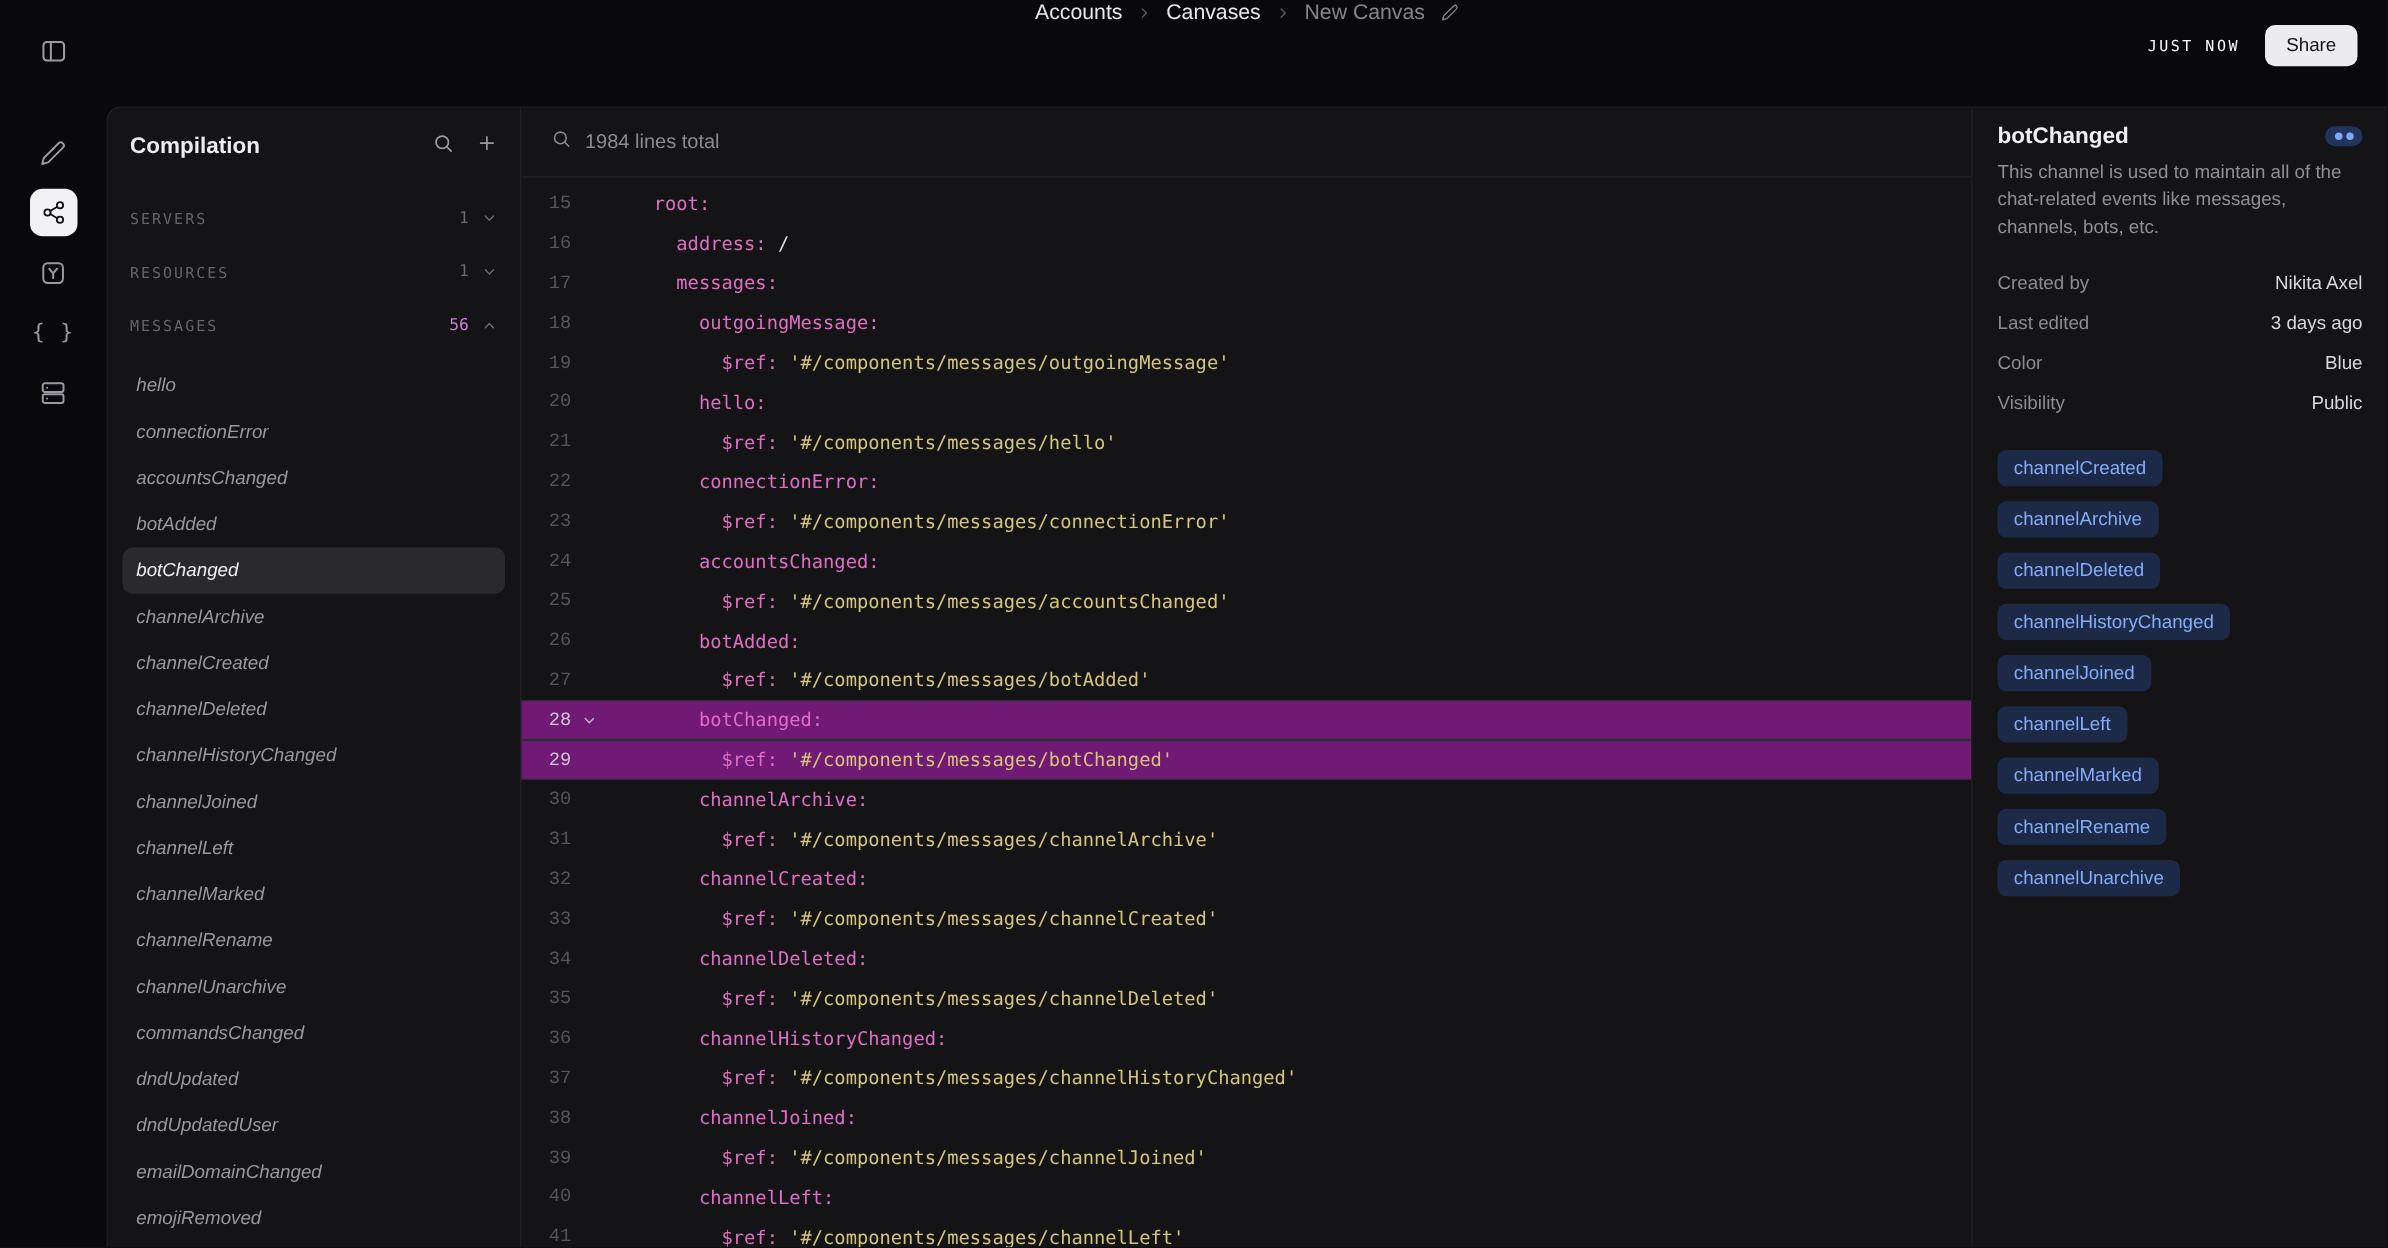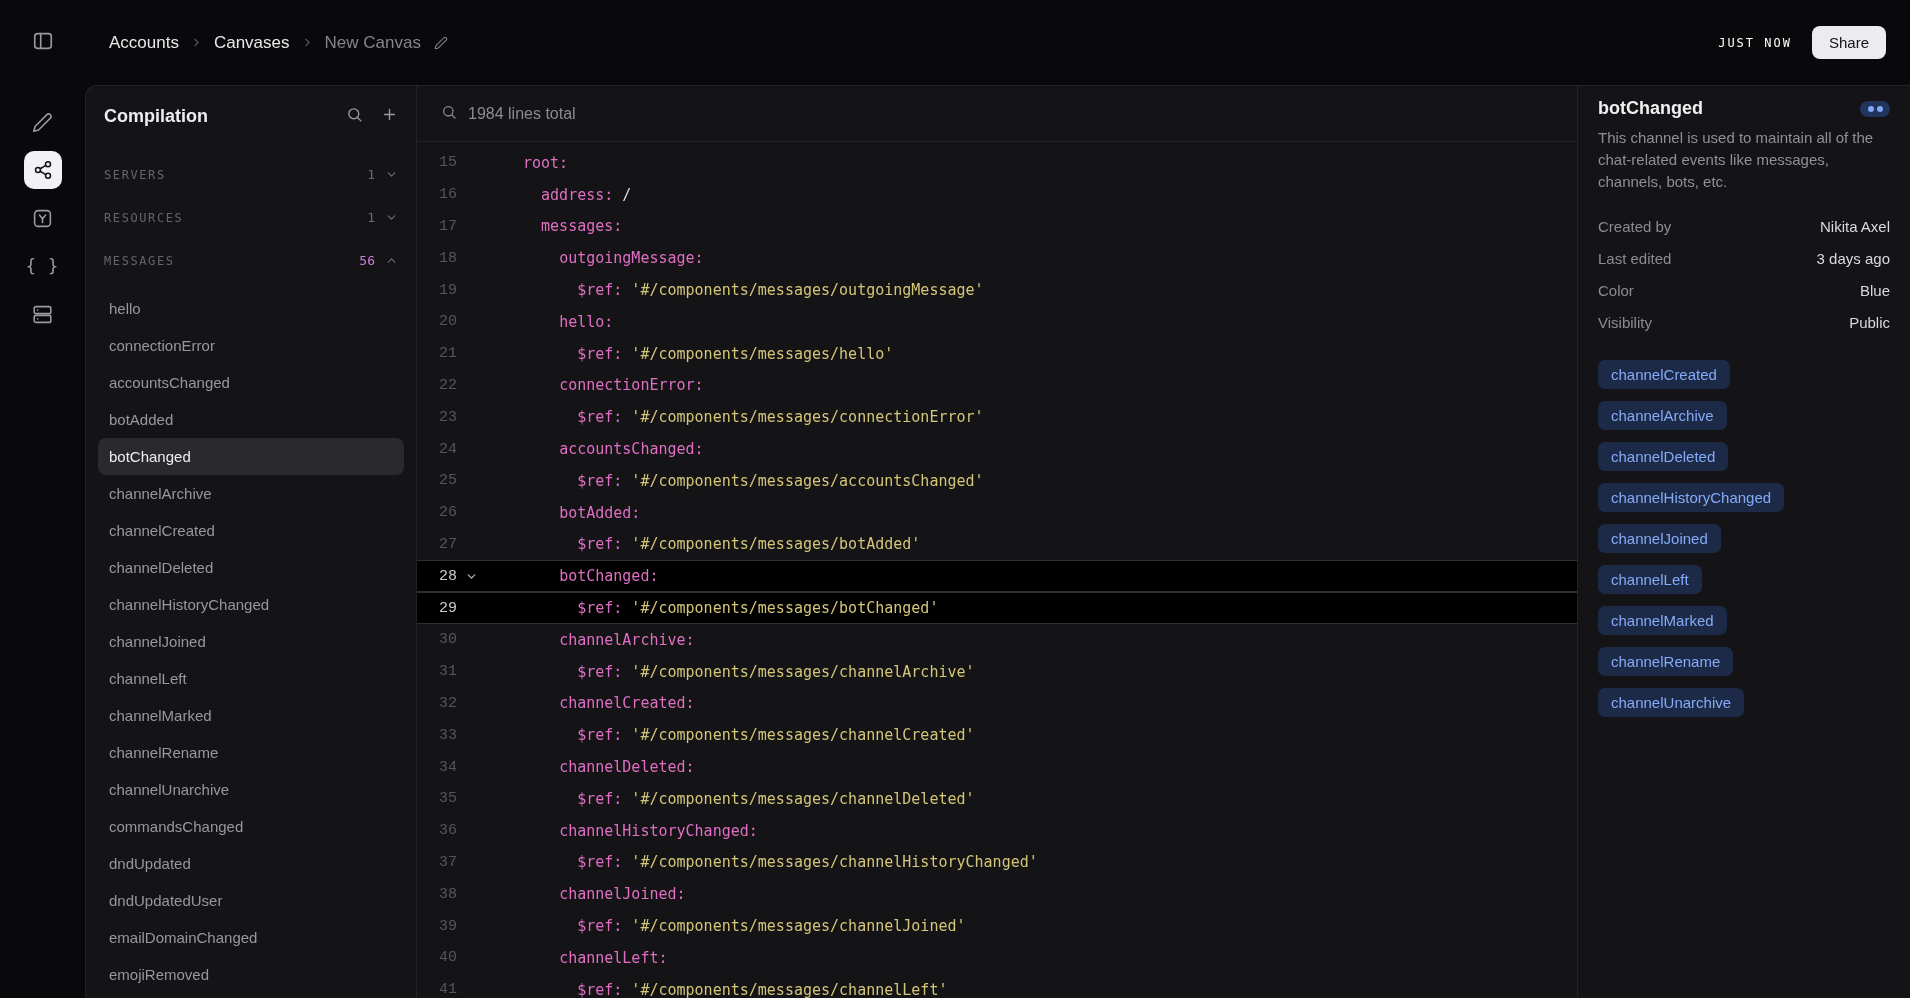--- a/index.html
+++ b/index.html
@@ -10,21 +10,21 @@
   
   .rail { position:absolute; left:0; top:0; width:85px; height:100%; display:flex; flex-direction:column; align-items:center; }
   .rail-btn { width:38px; height:38px; border:none; background:transparent; color:#9a9aa2; display:flex; align-items:center; justify-content:center; border-radius:10px; cursor:pointer; }
   .rail-btn.top { margin-top:22px; }
   .rail-group { margin-top:43px; display:flex; flex-direction:column; gap:10px; }
   .rail-btn.selected { background:#f2f2f4; color:#141416; }
   .rail-btn svg { display:block; }
   .braces-glyph { font-family:"DejaVu Sans Mono",monospace; font-size:17px; letter-spacing:1px; }
 
   
-  .topbar { position:absolute; left:85px; top:0; right:0; height:85px; display:flex; align-items:center; padding:0 24px; }
+  .topbar { position:absolute; left:85px; top:0; right:0; height:85px; display:flex; align-items:center; padding:0 24px;flex-direction:column; }
   .breadcrumb { display:flex; align-items:center; gap:11px; font-size:17px; }
   .crumb { color:#e8e8ea; cursor:pointer; }
   .crumb.current { color:#85858d; }
   .crumb-sep { color:#55555c; display:flex; align-items:center; }
   .edit-ic { color:#85858d; display:flex; align-items:center; margin-left:2px; }
   .topbar-right { margin-left:auto; display:flex; align-items:center; gap:20px; }
   .timestamp { font-family:"DejaVu Sans Mono",monospace; font-size:12px; letter-spacing:2px; color:#ffffff; }
   .share-btn { background:#ececee; color:#131316; border:none; border-radius:8px; padding:8px 17px; font-size:15px; font-weight:500; font-family:inherit; cursor:pointer; }
 
   
@@ -34,30 +34,30 @@
   .sidebar { width:331px; flex:0 0 331px; border-right:1px solid #232327; display:flex; flex-direction:column; overflow:hidden; }
   .sb-header { display:flex; align-items:flex-start; padding:20px 18px 26px 18px; }
   .sb-title { flex:1; font-size:18px; font-weight:600; color:#ededf0; }
   .sb-header-icons { display:flex; align-items:center; gap:18px; color:#9a9aa2; }
   .sb-ic { background:none; border:none; color:inherit; display:flex; cursor:pointer; padding:0; }
   .sb-section { height:43px; display:flex; align-items:center; padding:0 18px; cursor:pointer; }
   .sb-sec-label { flex:1; font-family:"DejaVu Sans Mono",monospace; font-size:12px; letter-spacing:1.6px; color:#64646d; }
   .sb-sec-count { font-family:"DejaVu Sans Mono",monospace; font-size:13px; color:#6a6a73; margin-right:10px; }
   .sb-sec-count.accent { color:#c77fd9; }
   .sb-sec-chev { color:#6a6a73; display:flex; }
-  .sb-list { flex:1; overflow:hidden; padding:8px 12px 12px 12px; }
+  .sb-list { flex:1; overflow:hidden; padding:8px 12px 12px 12px;font-style:italic; }
   .sb-item { height:37px; display:flex; align-items:center; padding:0 11px; border-radius:8px; color:#97979f; font-size:15px; cursor:pointer; }
   .sb-item.selected { background:#2a2a2e; color:#eeeef1; }
 
   
   .editor { flex:1; min-width:0; display:flex; flex-direction:column; }
   .ed-search { height:56px; flex:0 0 56px; border-bottom:1px solid #232327; display:flex; align-items:center; gap:11px; padding:0 24px; color:#8a8a92; font-size:16px; cursor:text; }
   .ed-code { flex:1; padding-top:5px; font-family:"DejaVu Sans Mono",monospace; font-size:15px; overflow:hidden; }
   .code-line { height:31.8px; display:flex; align-items:center; }
-  .code-line.hl { background:#000000; box-shadow:inset 0 1px 0 #2d2d32, inset 0 -1px 0 #2d2d32; }
+  .code-line.hl { background:#701a75; box-shadow:inset 0 1px 0 #2d2d32, inset 0 -1px 0 #2d2d32; }
   .ln { flex:0 0 40px; text-align:right; color:#55555e;font-family:Liberation Mono, monospace; }
   .code-line.hl .ln { color:#c9c9d1; }
   .fold-slot { flex:0 0 28px; display:flex; align-items:center; justify-content:center; color:#b9b9c2; }
   .code-text { white-space:pre; margin-left:38px; }
   .tok-key { color:#e06ec4; }
   .tok-str { color:#d5c578; }
   .tok-plain { color:#dcdce0; }
 
   
   .details { width:333px; flex:0 0 333px; border-left:1px solid #232327; padding:0 20px; overflow:hidden; }

